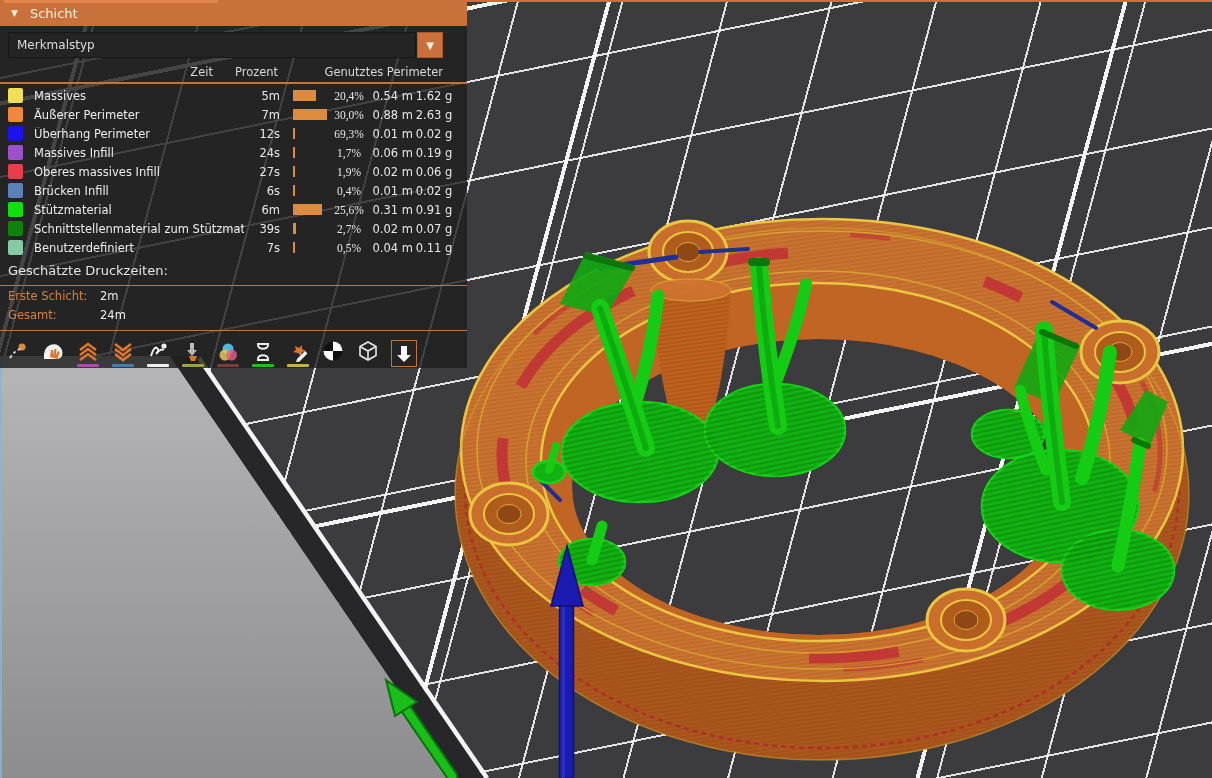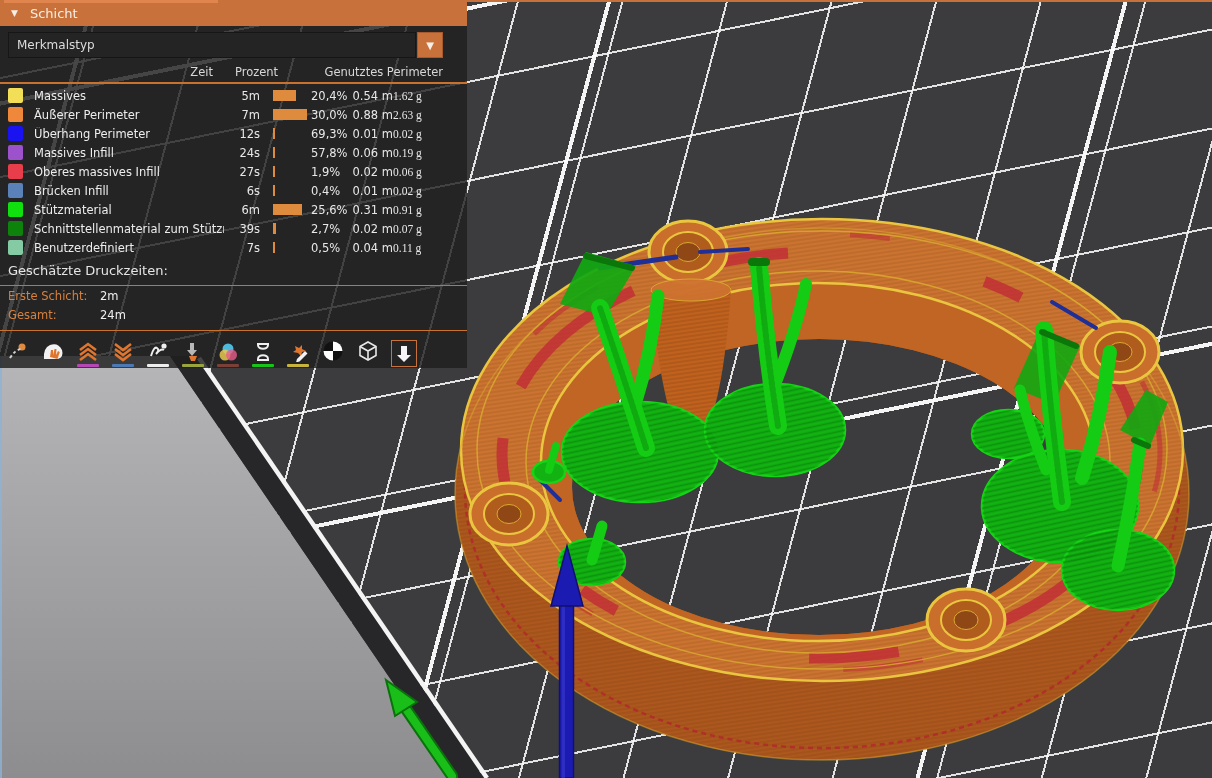--- a/index.html
+++ b/index.html
@@ -36,23 +36,23 @@
   .colheads{display:flex;align-items:center;height:20px;padding:0 8px;color:#d8d8d8;margin-top:2px;}
   .sep{height:2px;background:#c9722f;}
   .sep-thin{height:1px;background:#c9722f;margin:3px 0;}
   .rows{padding-top:2px;}
   .lrow{display:flex;align-items:center;height:19px;padding:0 8px;}
   .sw{width:15px;height:15px;border-radius:2px;margin-right:11px;flex:0 0 auto;}
   .lbl{flex:1;white-space:nowrap;overflow:hidden;color:#ededed;}
   .c-time{width:36px;text-align:right;flex:0 0 auto;}
   .c-barc{width:38px;margin-left:13px;flex:0 0 auto;display:flex;align-items:center;}
   .c-bar{height:11px;background:#de8b3e;}
-  .c-pct{width:36px;text-align:left;flex:0 0 auto;}
+  .c-pct{width:36px;text-align:center;flex:0 0 auto;font-family:Liberation Serif, serif;}
   .c-m{width:46px;text-align:right;flex:0 0 auto;}
-  .c-g{width:42px;text-align:left;flex:0 0 auto;margin-right:24px;font-family:Liberation Serif, serif;}
+  .c-g{width:42px;text-align:center;flex:0 0 auto;margin-right:4px;}
   .h-time{width:36px;text-align:right;}
   .h-pct{width:87px;text-align:center;}
   .h-fil{flex:1;text-align:right;padding-right:16px;}
   .est-head{padding:6px 8px 4px 8px;color:#e5e5e5;font-size:13px;}
   .est-row{display:flex;align-items:flex-start;height:19px;padding:0 8px;}
   .est-lbl{width:92px;color:#d9803c;}
   .est-val{color:#f0f0f0;}
   
   .icobar{display:flex;align-items:flex-end;padding:5px 6px 0 6px;gap:11px;}
   .ico{width:24px;height:28px;display:flex;flex-direction:column;align-items:center;
@@ -275,21 +275,21 @@
         <span class="c-m">0.01 m</span>
         <span class="c-g">0.02 g</span>
       </div>
       <div class="lrow">
         <span class="sw" style="background: rgb(156, 82, 203);"></span>
         <span class="lbl">Massives Infill</span>
         <span class="c-time">24s</span>
         <span class="c-barc">
           <span class="c-bar" style="background: rgb(222, 139, 62); width: 2px;"></span>
         </span>
-        <span class="c-pct">57,8%</span>
+        <span class="c-pct">1,7%</span>
         <span class="c-m">0.06 m</span>
         <span class="c-g">0.19 g</span>
       </div>
       <div class="lrow">
         <span class="sw" style="background: rgb(232, 62, 76);"></span>
         <span class="lbl">Oberes massives Infill</span>
         <span class="c-time">27s</span>
         <span class="c-barc">
           <span class="c-bar" style="background: rgb(222, 139, 62); width: 2px;"></span>
         </span>

